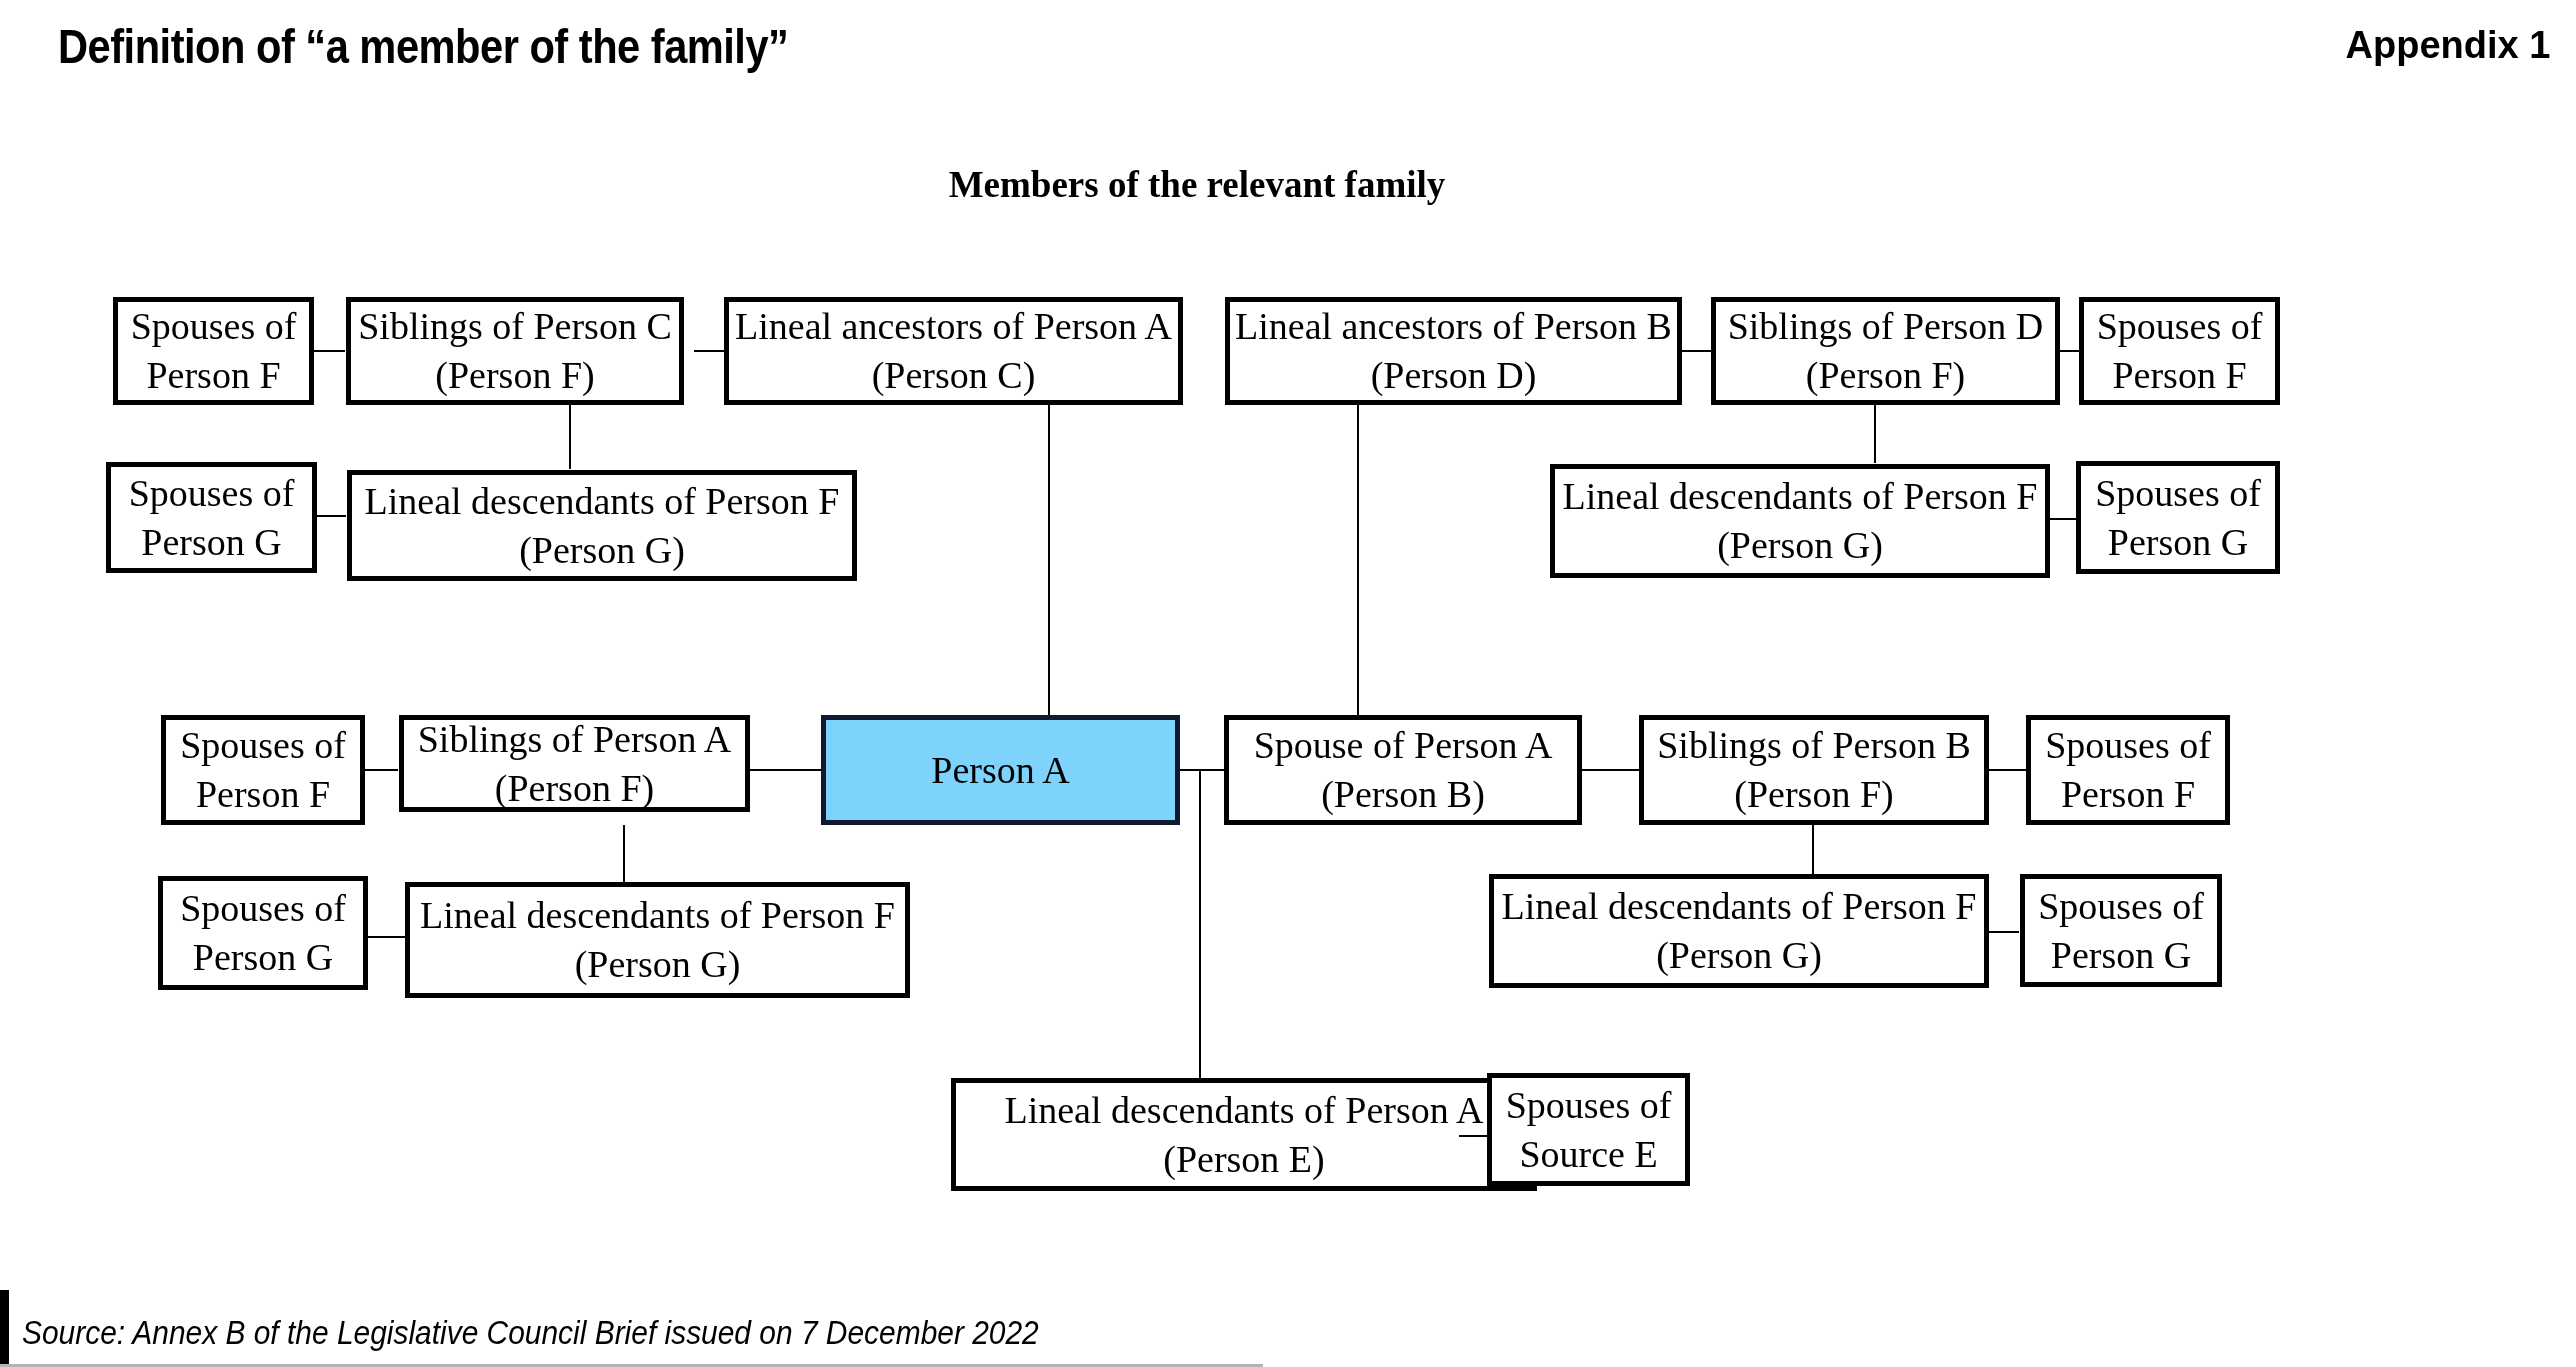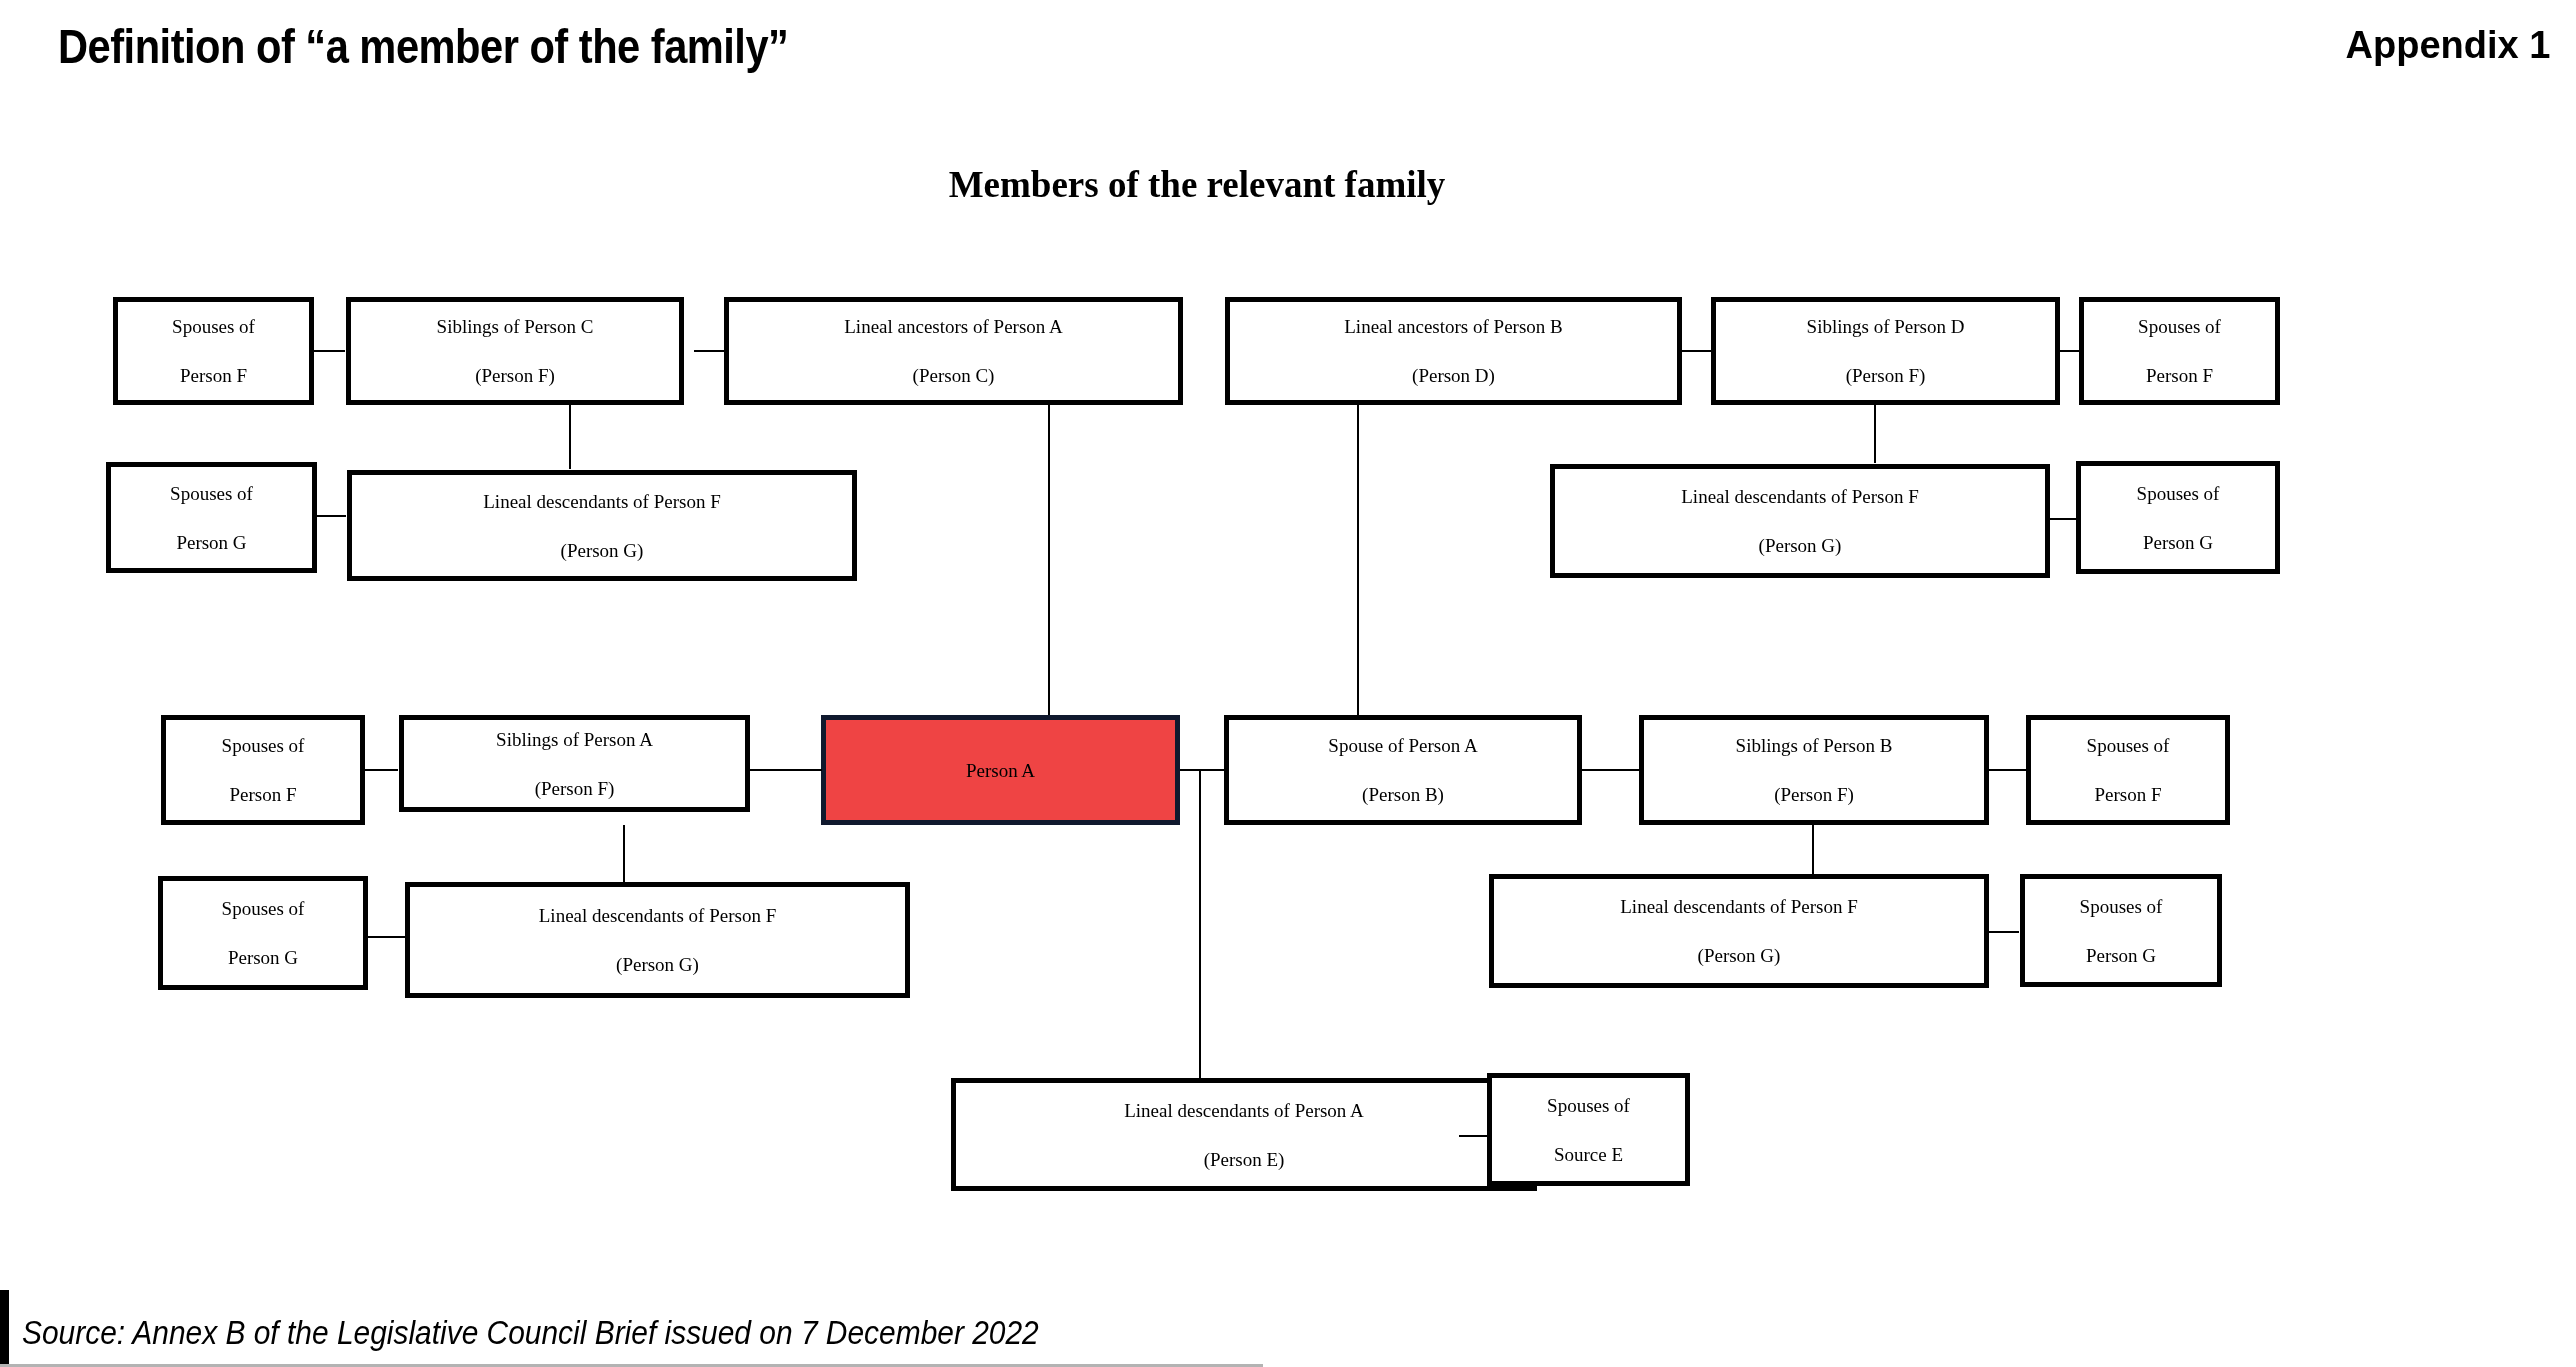--- a/index.html
+++ b/index.html
@@ -9,21 +9,21 @@
   
   #title{position:absolute;left:58px;top:18px;font-weight:bold;font-size:49px;
          transform:scaleX(0.85);transform-origin:0 0;white-space:nowrap;letter-spacing:-0.6px;}
   #appendix{position:absolute;right:25.6px;top:24px;font-weight:bold;font-size:38px;white-space:nowrap;}
   #heading{position:absolute;left:1197px;top:163px;transform:translateX(-50%);
            font-family:"Liberation Serif","DejaVu Serif",serif;font-weight:bold;font-size:37px;white-space:nowrap;}
 
   
   .node{position:absolute;box-sizing:border-box;border:5.5px solid #000;background:#fff;
         display:flex;flex-direction:column;align-items:center;justify-content:center;text-align:center;
-        font-family:"Liberation Serif","DejaVu Serif",serif;font-size:19px;line-height:49px;}
+        font-family:"Liberation Serif","DejaVu Serif",serif;font-size:38px;line-height:49px;}
   .node span{display:block;white-space:nowrap;}
   .node.highlight{border-color:#10192e;}
 
   #a1{left:113px;top:297px;width:201px;height:108px;}
   #a2{left:346px;top:297px;width:338px;height:108px;}
   #a3{left:724px;top:297px;width:459px;height:108px;}
   #a4{left:1225px;top:297px;width:457px;height:108px;}
   #a5{left:1711px;top:297px;width:349px;height:108px;}
   #a6{left:2079px;top:297px;width:201px;height:108px;}
   #b1{left:106px;top:462px;width:211px;height:111px;}
@@ -126,21 +126,21 @@
   </div>
 
   <div class="node" id="c1">
     <span>Spouses of</span>
     <span>Person F</span>
   </div>
   <div class="node" id="c2">
     <span>Siblings of Person A</span>
     <span>(Person F)</span>
   </div>
-  <div class="node highlight" id="c3" style="background: #ef4444;">
+  <div class="node highlight" id="c3" style="background: #7dd3fc;">
     <span>Person A</span>
   </div>
   <div class="node" id="c4">
     <span>Spouse of Person A</span>
     <span>(Person B)</span>
   </div>
   <div class="node" id="c5">
     <span>Siblings of Person B</span>
     <span>(Person F)</span>
   </div>

